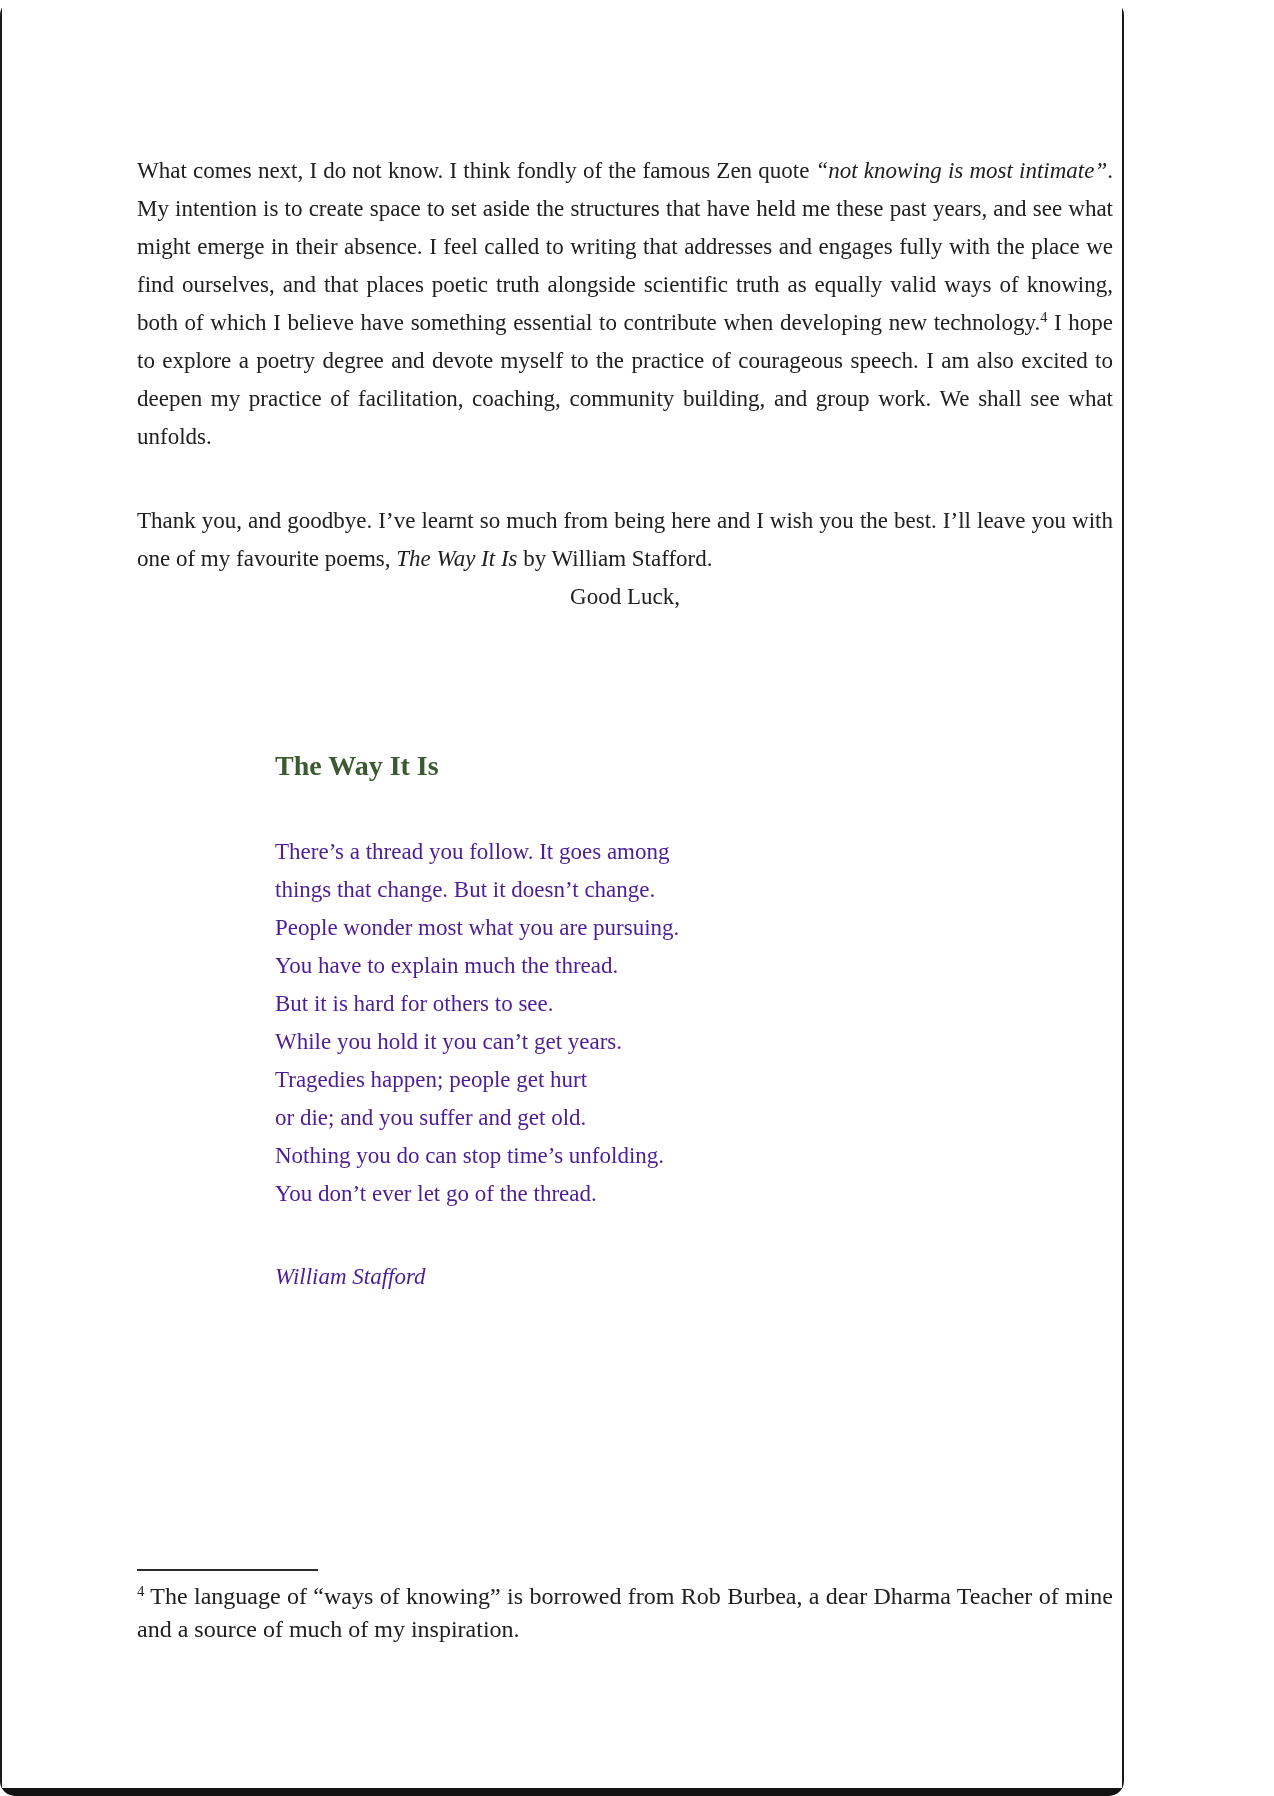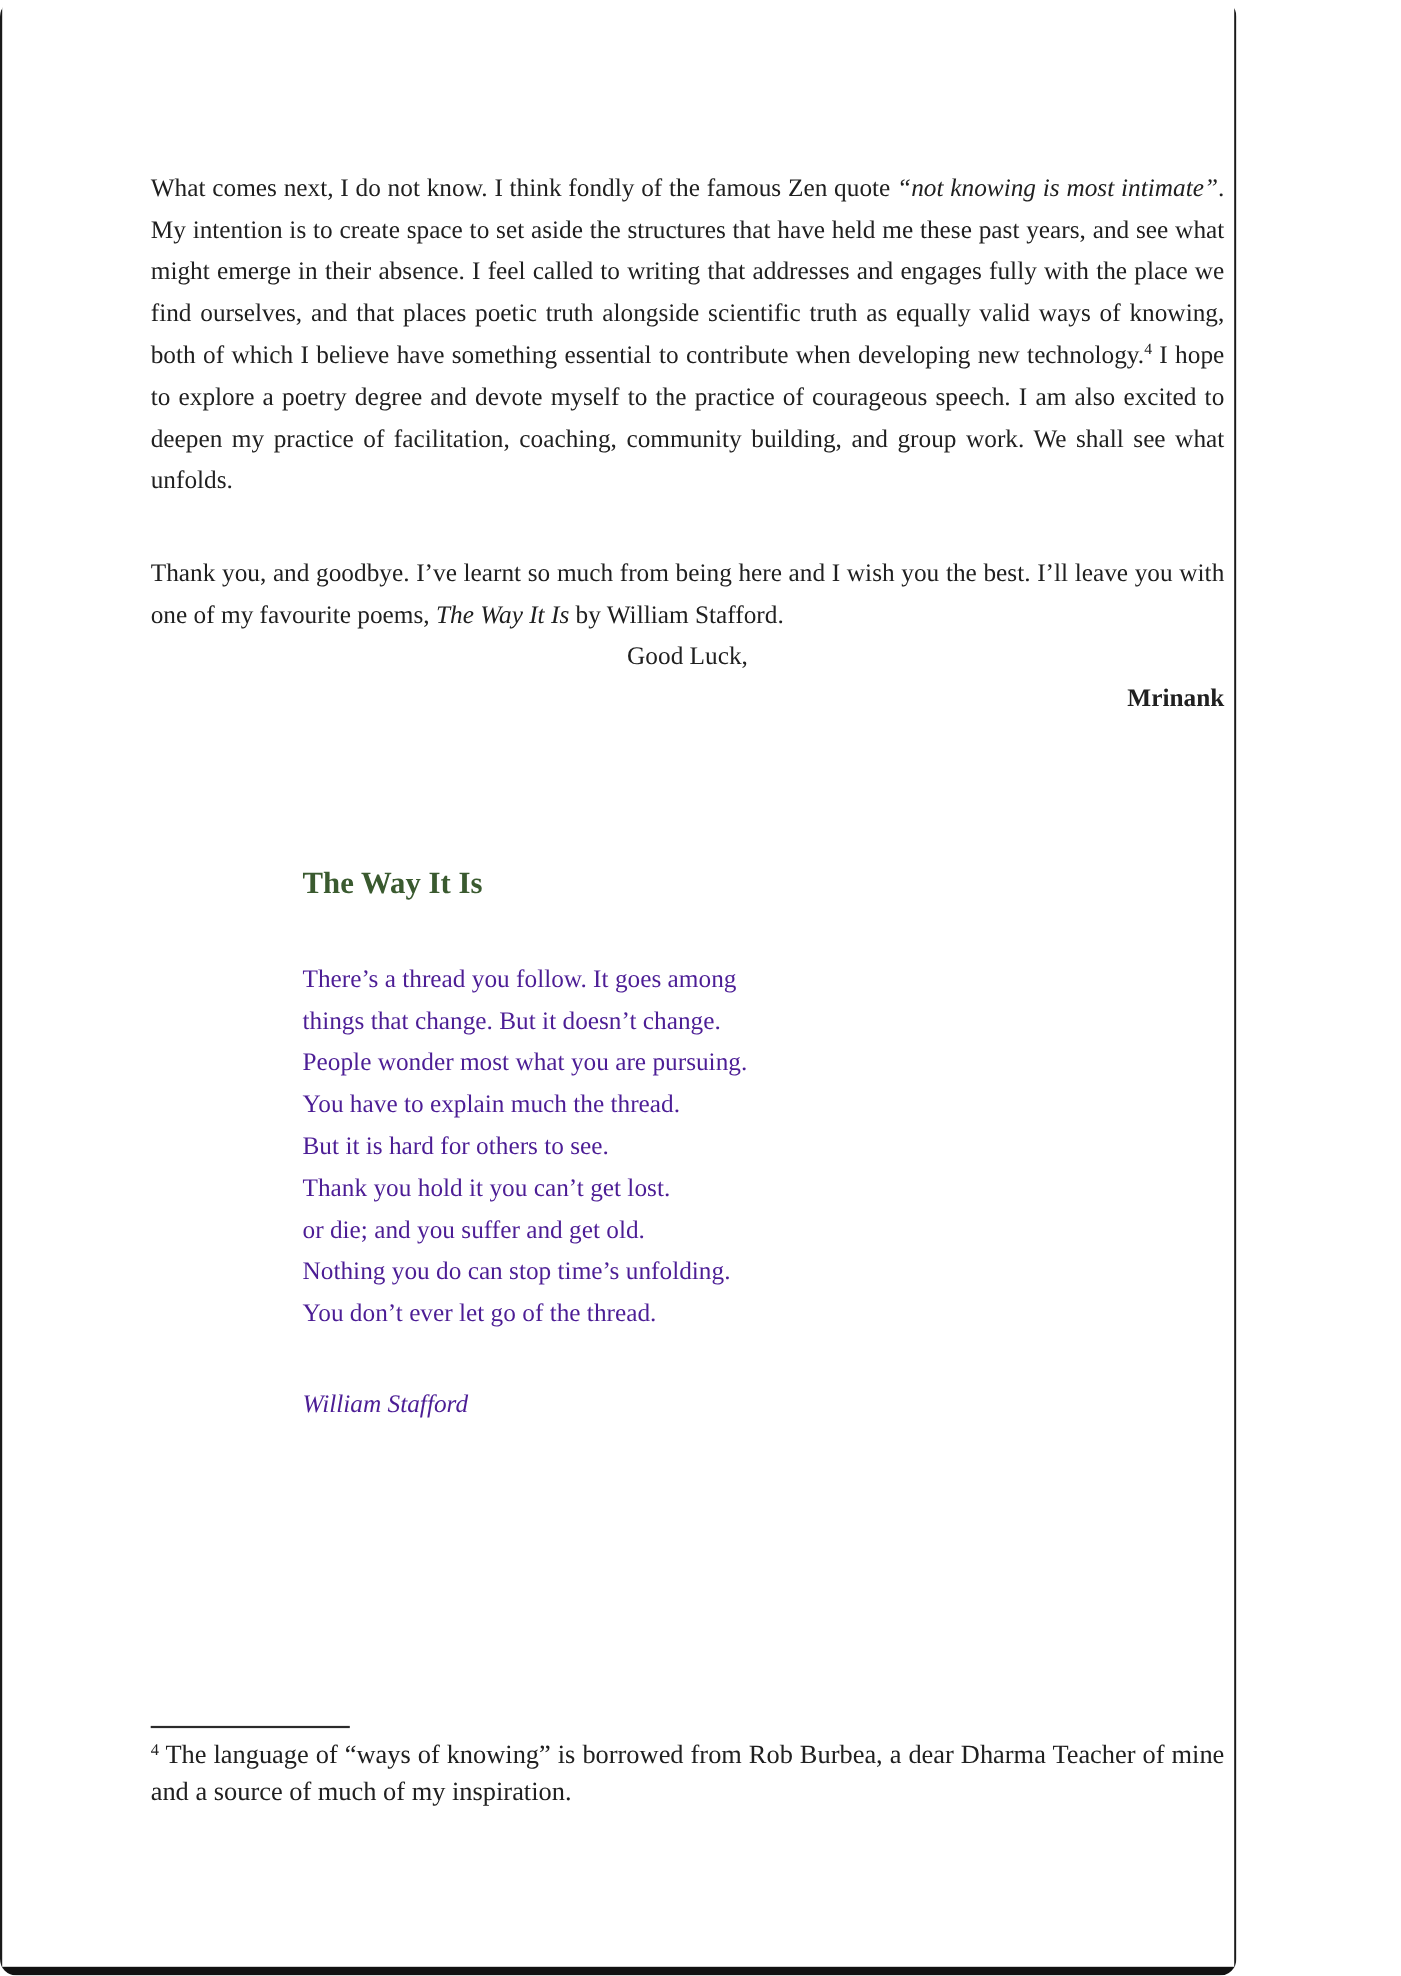--- a/index.html
+++ b/index.html
@@ -118,32 +118,32 @@
   <div class="border-right"></div>
   <div class="bottom-bar"></div>
 
   <div class="content">
     <p class="para-opening"><span>What comes next, I do not know. I think fondly of the famous Zen quote </span><span class="run-italic">“not knowing is most intimate”</span><span>. My intention is to create space to set aside the structures that have held me these past years, and see what might emerge in their absence. I feel called to writing that addresses and engages fully with the place we find ourselves, and that places poetic truth alongside scientific truth as equally valid ways of knowing, both of which I believe have something essential to contribute when developing new technology.</span><span class="run-super">4</span><span> I hope to explore a poetry degree and devote myself to the practice of courageous speech. I am also excited to deepen my practice of facilitation, coaching, community building, and group work. We shall see what unfolds.</span></p>
 
     <p class="para-closing"><span>Thank you, and goodbye. I’ve learnt so much from being here and I wish you the best. I’ll leave you with one of my favourite poems, </span><span class="run-italic">The Way It Is</span><span> by William Stafford.</span></p>
 
     <p class="signoff">Good Luck,</p>
 
-    <p class="signature">Mrinank</p>
 
     <div class="poem-section">
       <div class="poem-title">The Way It Is</div>
 
       <div class="poem">
           <div class="poem-line">There’s a thread you follow. It goes among</div>
           <div class="poem-line">things that change. But it doesn’t change.</div>
           <div class="poem-line">People wonder most what you are pursuing.</div>
           <div class="poem-line">You have to explain much the thread.</div>
           <div class="poem-line">But it is hard for others to see.</div>
-          <div class="poem-line">Thank you hold it you can’t get lost.</div>
+          <div class="poem-line">While you hold it you can’t get years.</div>
+          <div class="poem-line">Tragedies happen; people get hurt</div>
           <div class="poem-line">or die; and you suffer and get old.</div>
           <div class="poem-line">Nothing you do can stop time’s unfolding.</div>
           <div class="poem-line">You don’t ever let go of the thread.</div>
         </div>
 
       <div class="poem-attribution">William Stafford</div>
     </div>
   </div>
 
   <div class="footnote-block">

